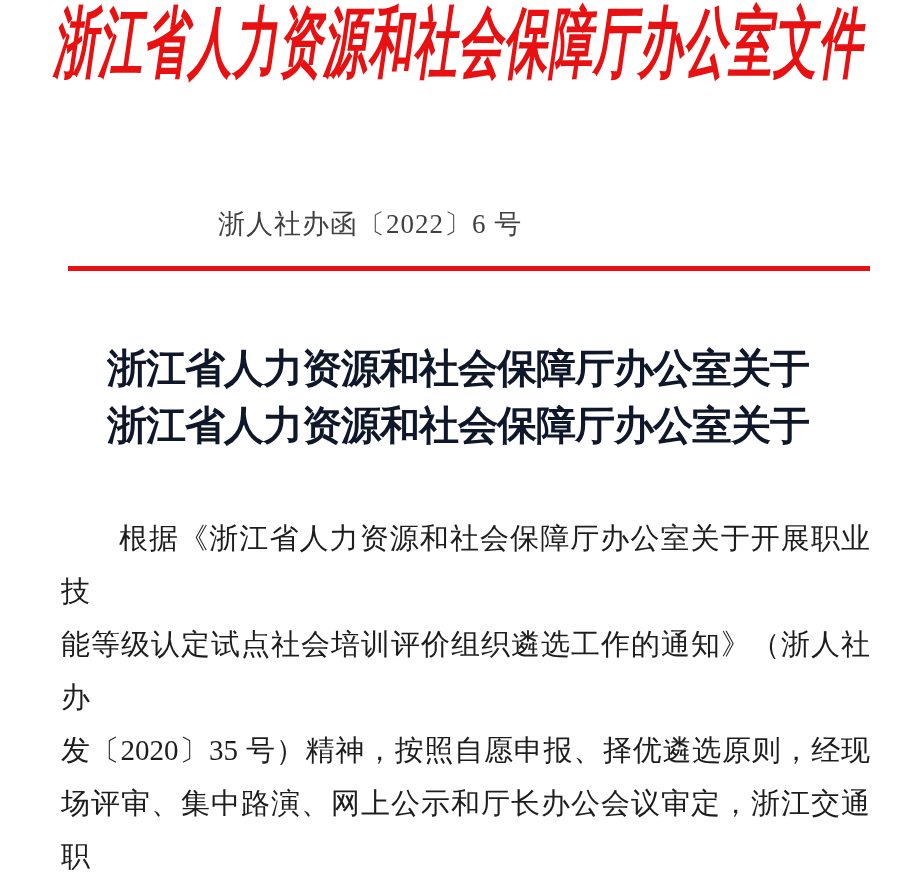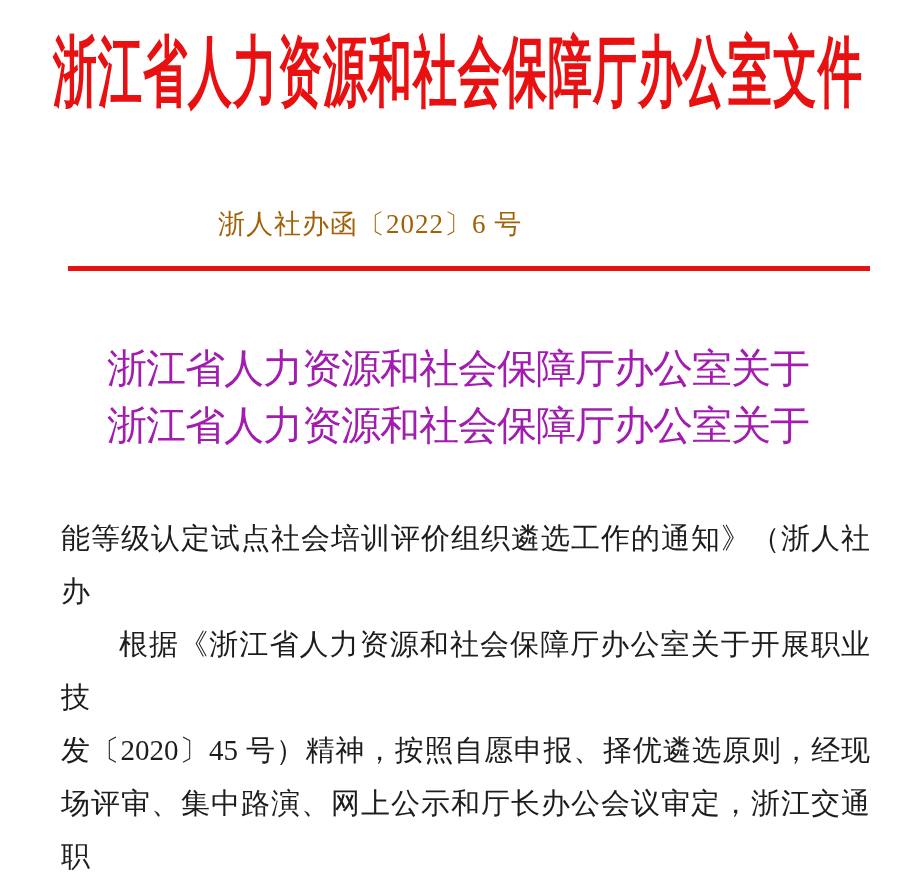--- a/index.html
+++ b/index.html
@@ -17,64 +17,65 @@
     color: var(--text-black, #1d1d1d);
   }
   
   .banner {
     position: absolute;
     top: 14px;
     left: 0;
     width: 916px;
     height: 88px;
     display: flex;
-    align-items: flex-end;
+    align-items: flex-start;
     justify-content: center;
+    font-style: italic;
   }
   .banner-text {
     font-size: 44px;
     font-weight: bold;
     letter-spacing: 1px;
     white-space: nowrap;
     color: var(--accent-red, #e81010);
     transform: scaleY(1.75);
     transform-origin: center;
   }
   
   .doc-number {
     position: absolute;
     top: 206px;
     left: 0;
     width: 740px;
     text-align: center;
     font-size: 27px;
     letter-spacing: 1px;
-    color: #a16207;
+    color: #404040;
   }
   
   .red-line {
     position: absolute;
     top: 266px;
     left: 68px;
     width: 802px;
     height: 5px;
     background: var(--accent-red, #e81010);
   }
   
   .doc-title {
     position: absolute;
     top: 340px;
     left: 0;
     width: 916px;
     text-align: center;
-    font-weight: normal;
+    font-weight: bold;
     font-size: 40px;
     line-height: 57px;
     letter-spacing: -1px;
-    color: #a21caf;
+    color: #0f172a;
   }
   
   .doc-body {
     position: absolute;
     top: 512px;
     left: 61px;
     width: 809px;
     font-size: 29px;
     line-height: 53px;
     color: #1d1d1d;
@@ -102,20 +103,20 @@
   <div class="doc-number">浙人社办函〔2022〕6 号</div>
 
   <div class="red-line"></div>
 
   <div class="doc-title">
     <div>浙江省人力资源和社会保障厅办公室关于</div>
     <div>浙江省人力资源和社会保障厅办公室关于</div>
   </div>
 
   <div class="doc-body">
+    <div class="body-line justified first-indent">根据《浙江省人力资源和社会保障厅办公室关于开展职业技</div>
     <div class="body-line justified">能等级认定试点社会培训评价组织遴选工作的通知》（浙人社办</div>
-    <div class="body-line justified first-indent">根据《浙江省人力资源和社会保障厅办公室关于开展职业技</div>
-    <div class="body-line justified">发〔2020〕45 号）精神，按照自愿申报、择优遴选原则，经现</div>
+    <div class="body-line justified">发〔2020〕35 号）精神，按照自愿申报、择优遴选原则，经现</div>
     <div class="body-line justified">场评审、集中路演、网上公示和厅长办公会议审定，浙江交通职</div>
 
   </div>
 
 </div>
 
 </body></html>

